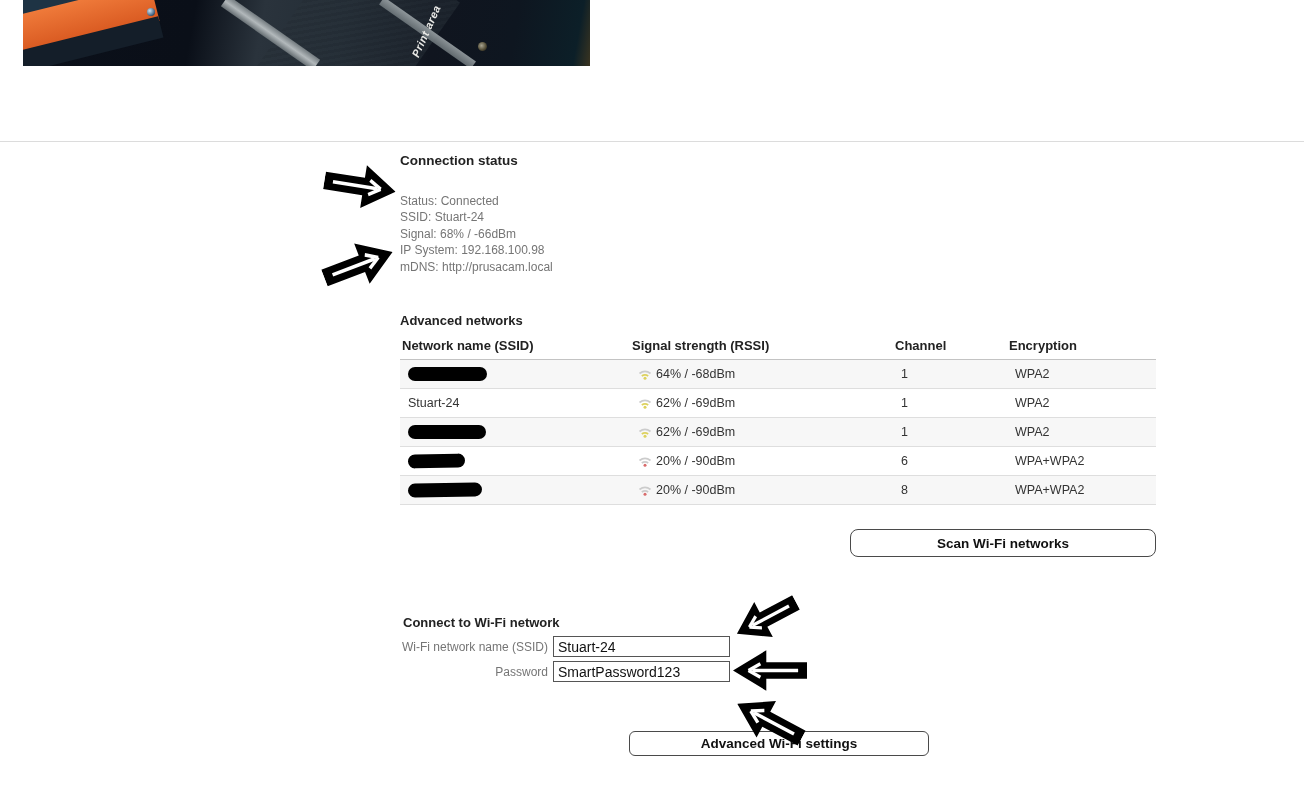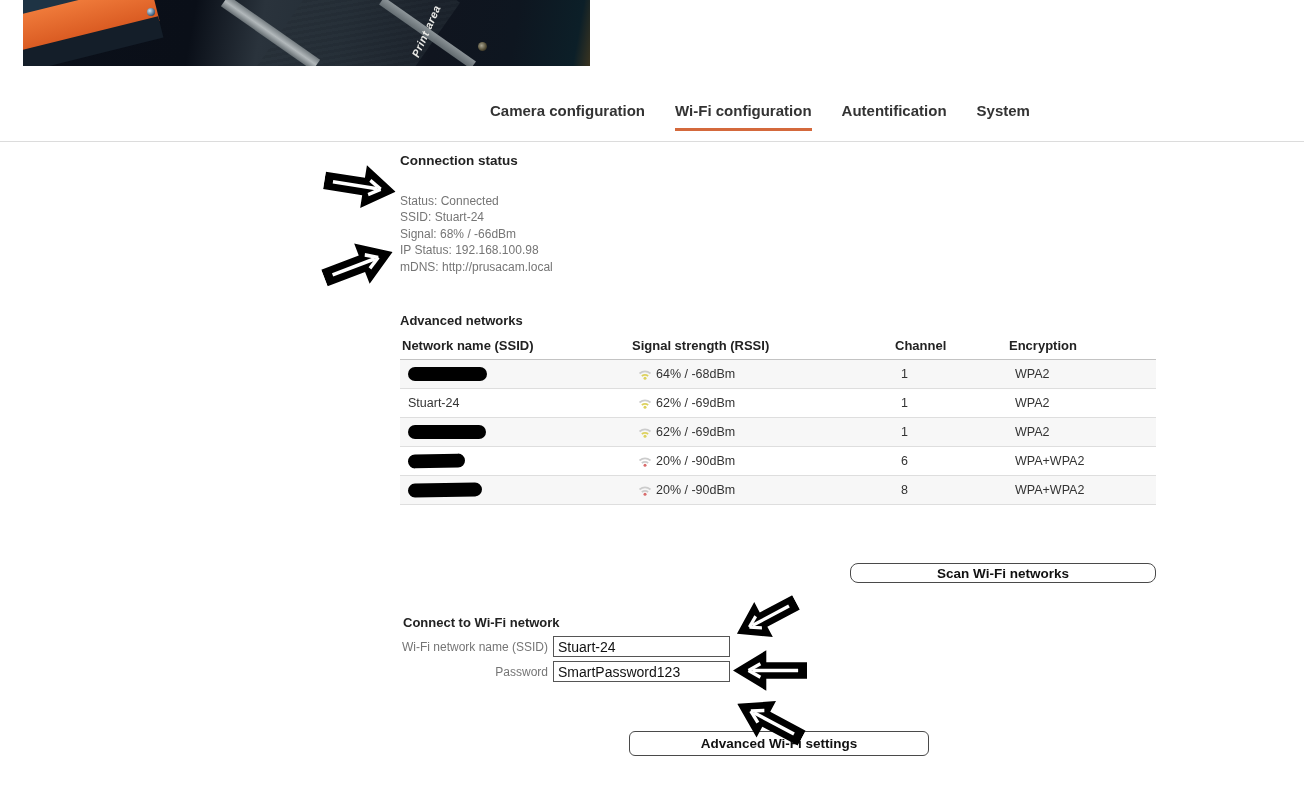--- a/index.html
+++ b/index.html
@@ -51,21 +51,21 @@
   table.networks col.c3 { width:114px; } table.networks col.c4 { width:149px; }
   table.networks td { height:29px; font-size:12.5px; color:#333; border-bottom:1px solid #dedede; padding-left:8px; vertical-align:middle; }
   table.networks tr.stripe td { background:#f7f7f7; }
   .redact-bar { display:inline-block; height:14px; background:#000; border-radius:7px; vertical-align:middle; }
   .wifi-ic { vertical-align:-2px; margin-right:4px; }
   td.ch { padding-left:10px; }
 
   
   .btn { position:absolute; background:#fff; border:1px solid #4a4a4a; border-radius:8px;
     font-family:"Liberation Sans",sans-serif; font-size:13.5px; font-weight:bold; color:#111; cursor:pointer; }
-  .scan-btn { left:850px; top:563px; width:306px; height:20px; }
+  .scan-btn { left:850px; top:529px; width:306px; height:28px; }
   .save-btn { left:553px; top:686px; width:177px; height:24px; border-radius:6px; }
   .adv-btn  { left:629px; top:731px; width:300px; height:25px; border-radius:6px; }
 
   
   .connect-title { left:403px; top:615px; font-size:13px; }
   .fld-label { position:absolute; width:208px; left:340px; text-align:right; font-size:12px; color:#757575; }
   .lbl-ssid { top:640px; } .lbl-pass { top:665px; }
   .fld-input { position:absolute; left:553px; width:177px; height:21px; border:1px solid #555;
     font-family:"Liberation Sans",sans-serif; font-size:14px; color:#111; padding:0 4px; background:#fff; }
   .in-ssid { top:636px; } .in-pass { top:661px; }
@@ -89,34 +89,28 @@
     <div class="cam-orange"></div>
     <div class="cam-underband"></div>
     <div class="cam-bolt"></div>
     <div class="cam-bed"></div>
     <div class="cam-strip-main"></div>
     <div class="cam-strip-2"></div>
     <div class="cam-bed-label">Print area</div>
     <div class="cam-screw"></div>
   </div>
 
-  <nav class="tab-bar">
-      <div class="tab">Camera configuration</div>
-      <div class="tab active">Wi-Fi configuration</div>
-      <div class="tab">Autentification</div>
-      <div class="tab">System</div>
-    </nav>
   <div class="tabs-divider"></div>
 
   <h3 class="section-title conn-title">Connection status</h3>
   <div class="status-lines">
       <div>Status: Connected</div>
       <div>SSID: Stuart-24</div>
       <div>Signal: 68% / -66dBm</div>
-      <div>IP Status: 192.168.100.98</div>
+      <div>IP System: 192.168.100.98</div>
       <div>mDNS: http://prusacam.local</div>
     </div>
 
   <h3 class="section-title net-title">Advanced networks</h3>
   <table class="networks">
     <colgroup>
         <col class="c1">
         <col class="c2">
         <col class="c3">
         <col class="c4">

